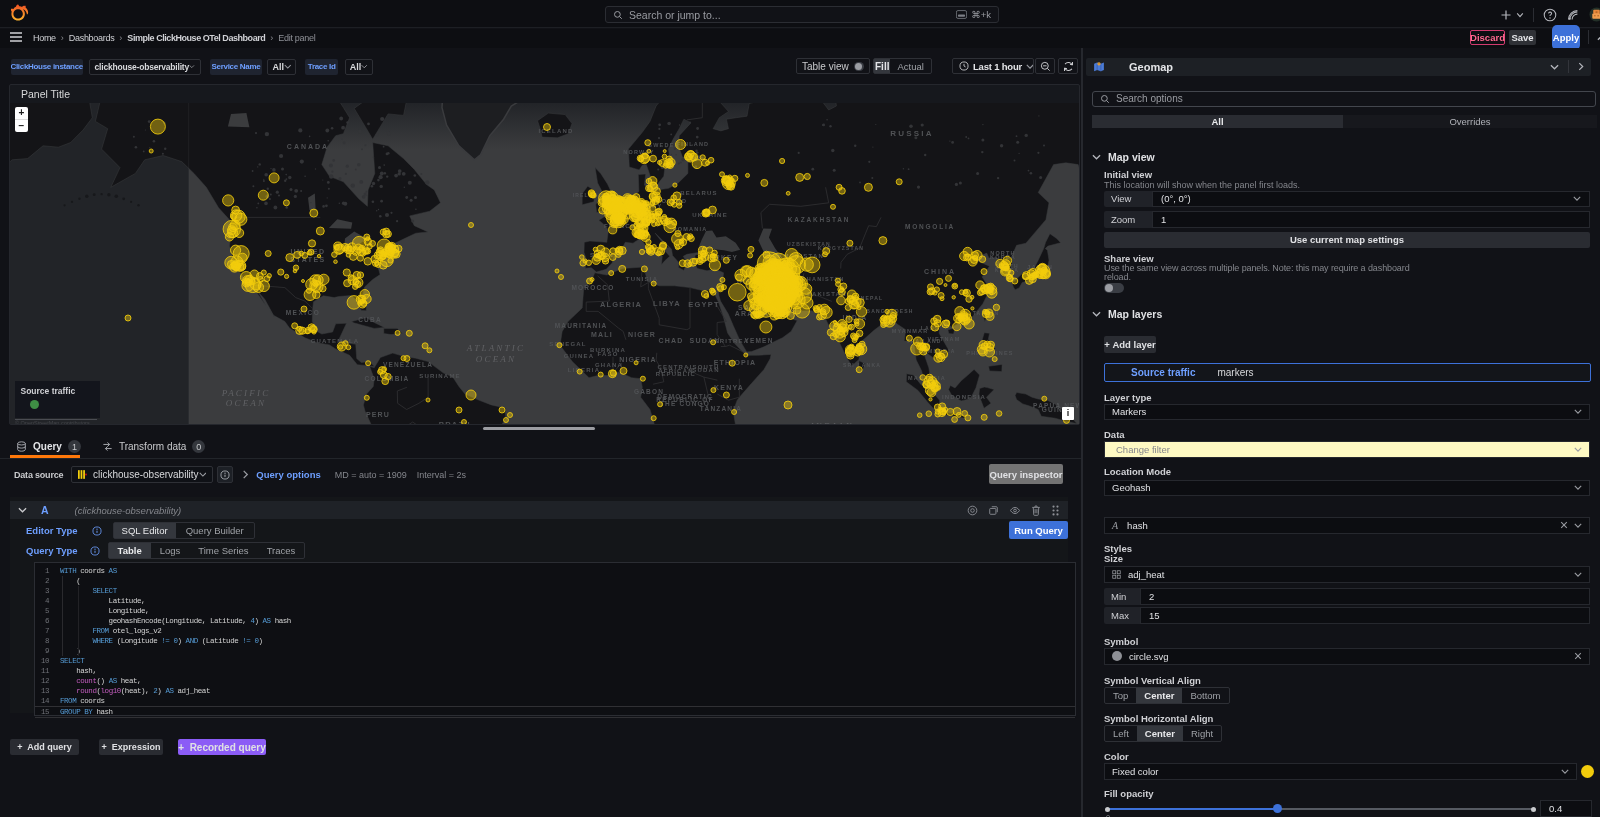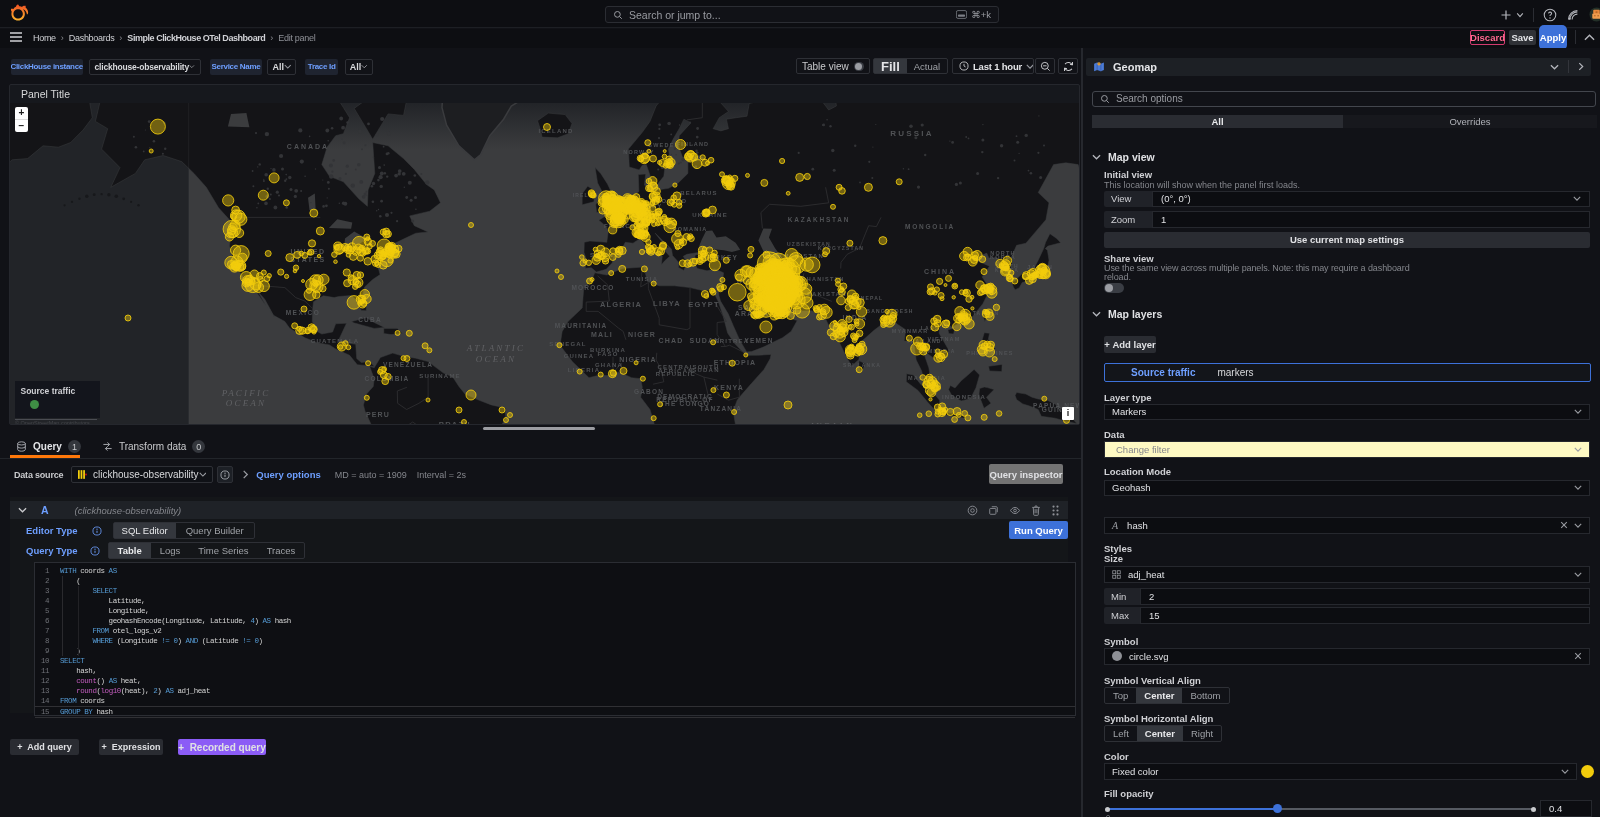--- a/index.html
+++ b/index.html
@@ -71,21 +71,21 @@
     <span class="dim" style="margin:0 5px;font-size:9px">›</span>
  <span style="color:#d0d1d5;font-size:9px;letter-spacing:-0.3px">Dashboards</span>
     <span class="dim" style="margin:0 5px;font-size:9px">›</span>
  <span style="color:#d0d1d5;font-size:9px;font-weight:bold;letter-spacing:-0.45px">Simple ClickHouse OTel Dashboard</span>
     <span class="dim" style="margin:0 5px;font-size:9px">›</span>
  <span class="dim" style="font-size:9px;letter-spacing:-0.3px">Edit panel</span>
 </div>
 <div class="abs flex" style="left:1470px;top:29.5px;height:15px">
  <span class="flex" style="height:15px;width:35px;justify-content:center;border:1px solid #d23b6f;border-radius:2px;color:#ff688f;font-size:9.5px;font-weight:bold">Discard</span>
  <span class="flex" style="height:15px;width:27px;justify-content:center;background:#2f3136;border-radius:2px;color:#e4e5e8;font-size:9.5px;font-weight:bold;margin-left:4px">Save</span>
- <span class="flex" style="height:25px;width:28px;justify-content:center;background:#3d71d9;border-radius:5px;color:#fff;font-size:9.5px;font-weight:bold;margin-left:3px">Apply</span>
+ <span class="flex" style="height:25px;width:28px;justify-content:center;background:#3d71d9;border-radius:5px;color:#fff;font-size:9.5px;font-weight:bold;margin-left:16px">Apply</span>
  <div style="width:1px;height:14px;background:#2b2d33;margin:0 8px"></div>
  <svg width="11" height="7" viewBox="0 0 12 7">
       <path d="M1 6l5-5 5 5" fill="none" stroke="#b4b6bc" stroke-width="1.5"></path>
     </svg>
 </div>
 
 <div class="abs flex" style="left:10.5px;top:58.5px;width:72.4px;height:16px;background:#1f2430;color:#6e9fff;font-size:8px;letter-spacing:-0.3px;font-weight:bold;border-radius:2px;justify-content:center;white-space:nowrap;overflow:hidden">ClickHouse instance</div>
 <div class="abs flex bd" style="left:88.6px;top:58.5px;width:112px;height:16px;background:#111217;color:#d8d9dc;font-size:8.5px;letter-spacing:-0.2px;font-weight:bold;padding:0 5px;white-space:nowrap;overflow:hidden">clickhouse-observability<svg width="8" height="5" viewBox="0 0 10 6" style="margin-left:auto">
       <path d="M1 1l4 4 4-4" fill="none" stroke="#9a9ca2" stroke-width="1.4"></path>
     </svg></div>
@@ -97,21 +97,21 @@
 <div class="abs flex bd" style="left:344.8px;top:58.5px;width:28px;height:16px;background:#111217;color:#d8d9dc;font-size:9px;font-weight:bold;padding:0 4px;white-space:nowrap">All<svg width="8" height="5" viewBox="0 0 10 6" style="margin-left:auto">
       <path d="M1 1l4 4 4-4" fill="none" stroke="#9a9ca2" stroke-width="1.4"></path>
     </svg></div>
 <div class="abs flex bd" style="left:796px;top:58px;width:74px;height:16px;padding:0 5px">
  <span style="font-size:10px;color:#c9cacd">Table view</span>
  <span style="margin-left:5px;width:18px;height:9px;background:#3a3d44;border-radius:5px;position:relative">
       <span style="position:absolute;left:1px;top:1px;width:7px;height:7px;border-radius:50%;background:#9b9da3"></span>
     </span>
 </div>
 <div class="abs flex bd" style="left:873px;top:58px;height:16px">
- <span class="flex" style="height:100%;padding:0 7px;background:#34373d;color:#e4e5e8;font-size:13px;font-weight:bold">Fill</span>
+ <span class="flex" style="height:100%;padding:0 1px;background:#34373d;color:#e4e5e8;font-size:10px;font-weight:bold">Fill</span>
  <span class="flex" style="height:100%;padding:0 7px;color:#9fa2a7;font-size:9.5px">Actual</span>
 </div>
 <div class="abs flex bd" style="left:952px;top:58px;width:82px;height:16px;padding:0 6px;overflow:hidden;white-space:nowrap">
  <svg width="10" height="10" viewBox="0 0 16 16" style="flex:none">
       <circle cx="8" cy="8" r="6.5" fill="none" stroke="#c9cacd" stroke-width="1.4"></circle>
       <path d="M8 4.5V8l2.5 1.5" fill="none" stroke="#c9cacd" stroke-width="1.4"></path>
     </svg>
  <span style="font-size:9.5px;color:#e4e5e8;font-weight:bold;margin:0 4px;letter-spacing:-0.2px">Last 1 hour</span>
  <svg width="8" height="5" viewBox="0 0 10 6" style="flex:none">
       <path d="M1 1l4 4 4-4" fill="none" stroke="#9a9ca2" stroke-width="1.4"></path>
@@ -1754,21 +1754,21 @@
 
 <div class="abs" style="left:1081px;top:48px;width:2px;height:769px;background:#26282e"></div>
 <div class="abs" style="left:1086px;top:48px;width:514px;height:769px;background:#111217;overflow:hidden;white-space:nowrap">
  <div class="abs flex" style="left:0;top:9.5px;width:505px;height:18px;background:#1d2025;border-radius:2px;padding:0 7px">
   <svg width="12" height="12" viewBox="0 0 16 16">
         <path d="M1.5 3.5l4-1.5 5 1.5 4-1.5v10l-4 1.5-5-1.5-4 1.5z" fill="#4a7bd9"></path>
         <path d="M5.5 2v10.5M10.5 3.5V14" stroke="#35508f" stroke-width="0.8"></path>
         <circle cx="8" cy="3.8" r="2.1" fill="#f2a93b"></circle>
         <circle cx="8" cy="3.8" r="0.8" fill="#8a5f12"></circle>
       </svg>
-  <span style="font-size:11px;font-weight:bold;color:#e4e5e8;margin-left:8px">Geomap</span>
+  <span style="font-size:11px;font-weight:bold;color:#e4e5e8;margin-left:24px">Geomap</span>
   <span class="flex" style="margin-left:auto">
    <svg width="9" height="6" viewBox="0 0 10 6">
           <path d="M1 1l4 4 4-4" fill="none" stroke="#b4b6bc" stroke-width="1.4"></path>
         </svg>
    <div style="width:1px;height:13px;background:#33353b;margin:0 9px"></div>
    <svg width="6" height="9" viewBox="0 0 7 10">
           <path d="M1.5 1l4 4-4 4" fill="none" stroke="#b4b6bc" stroke-width="1.4"></path>
         </svg>
   </span>
  </div>

